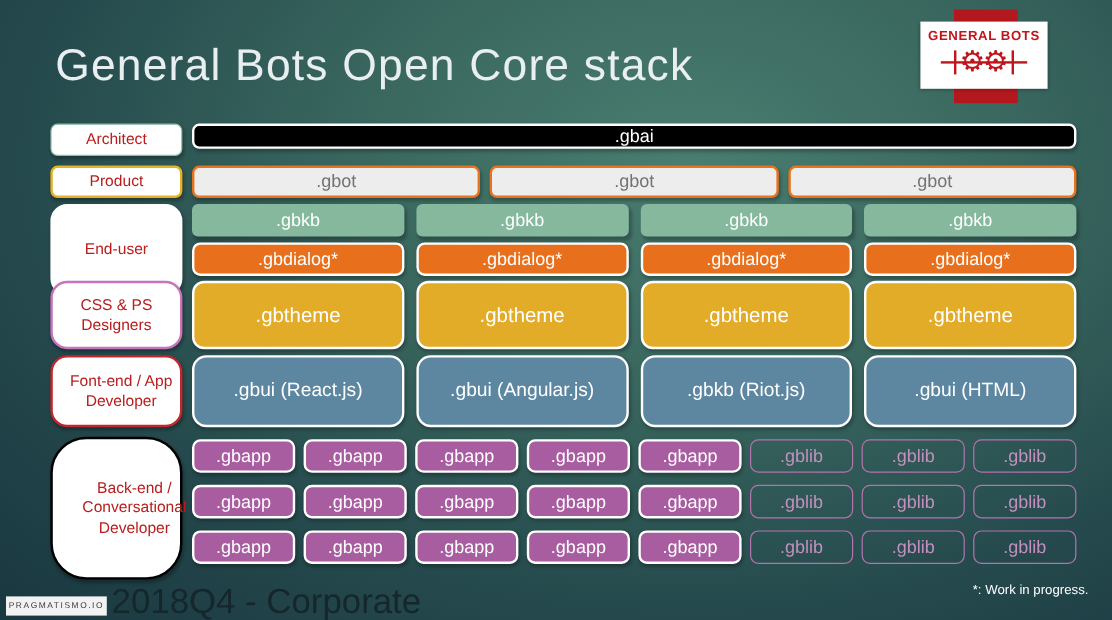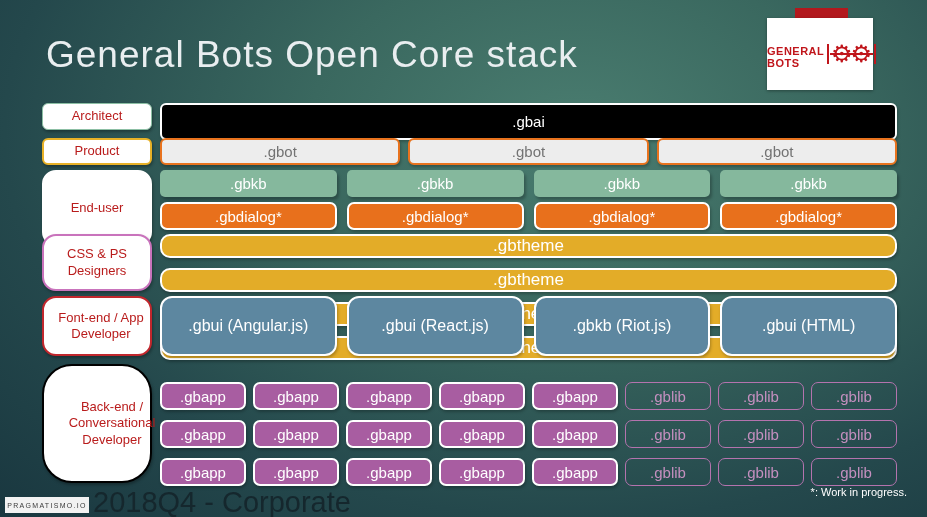--- a/index.html
+++ b/index.html
@@ -9,22 +9,22 @@
     background:
       radial-gradient(ellipse 950px 640px at 62% 26%, #4a7d70 0%, #3a685f 28%, #24484c 60%, #132d38 100%);
   }
   .title{
     position:absolute;left:46px;top:34px;margin:0;
     font-size:37px;font-weight:400;letter-spacing:1px;color:#e9eef0;
   }
   
   .logo-redbar{position:absolute;left:795px;top:8px;width:53px;height:78px;background:#b2181d;}
   .logo-card{
-    position:absolute;left:767px;top:18px;width:106px;height:72px;background:#ffffff;
-    box-shadow:0 1px 3px rgba(0,0,0,.35);display:flex;flex-direction:row;align-items:center;
+    position:absolute;left:767px;top:18px;width:106px;height:56px;background:#ffffff;
+    box-shadow:0 1px 3px rgba(0,0,0,.35);display:flex;flex-direction:column;align-items:center;
   }
   .logo-word{font-size:11px;font-weight:bold;letter-spacing:.5px;color:#c0151b;margin-top:6px;}
   .logo-gears{position:relative;display:flex;align-items:center;justify-content:center;height:32px;width:84px;}
   .logo-gears::before{content:"";position:absolute;left:6px;right:6px;top:15px;height:2px;background:#c0151b;}
   .lg-bar{width:2px;height:20px;background:#c0151b;margin:0 3px;position:relative;z-index:1;}
   .lg-gear{font-size:24px;line-height:24px;color:#c0151b;position:relative;z-index:1;margin:0 -1px;}
   
   .role{
     position:absolute;left:42px;width:110px;background:#ffffff;color:#b91c1c;
     display:flex;align-items:center;justify-content:center;text-align:center;
@@ -36,33 +36,33 @@
   .role-enduser{top:170px;height:76px;border:2px solid #ffffff;border-radius:14px;}
   .role-css{top:234px;height:57px;border:2px solid #c973bc;border-radius:14px;}
   .role-frontend{top:296px;height:60px;border:2px solid #c1272d;border-radius:14px;padding-left:14px;}
   .role-backend{top:364px;height:119px;border:2px solid #000000;border-radius:30px;padding-left:36px;}
   
   .row{position:absolute;left:160px;width:737px;display:flex;}
   .bx{
     display:flex;align-items:center;justify-content:center;box-sizing:border-box;
     color:#fff;font-size:15px;box-shadow:1px 2px 3px rgba(0,0,0,.25);
   }
-  .row-gbai{top:103px;height:37px;justify-content:center;}
+  .row-gbai{top:103px;height:21px;justify-content:center;}
   .gbai{flex:1;background:#000;border:2px solid #fff;border-radius:6px;}
   .row-gbot{top:138px;height:27px;gap:8px;}
   .gbot{flex:1;background:#ededed;border:2px solid #e8731e;border-radius:6px;color:#737373;}
   .row-gbkb{top:170px;height:27px;gap:10px;}
   .gbkb{flex:1;background:#85b89d;border-radius:5px;box-shadow:2px 3px 3px rgba(0,0,0,.25);}
   .row-gbdialog{top:202px;height:28px;gap:10px;}
   .gbdialog{flex:1;background:#e8701c;border:2px solid #fff;border-radius:7px;}
-  .row-gbtheme{top:234px;height:57px;gap:10px;flex-direction:column;}
+  .row-gbtheme{top:234px;height:57px;gap:10px;}
   .gbtheme{flex:1;background:#e3ac28;border:2px solid #fff;border-radius:10px;font-size:17px;}
   .row-gbui{top:296px;height:60px;gap:10px;}
   .gbui{flex:1;background:#5d87a0;border:2px solid #fff;border-radius:12px;font-size:16px;}
-  .row-gbapp{height:28px;gap:7px;margin-top:16px;}
+  .row-gbapp{height:28px;gap:7px;}
   .row-gbapp1{top:366px;} .row-gbapp2{top:404px;} .row-gbapp3{top:442px;}
   .gbapp{width:86px;background:#a85da1;border:2px solid #fff;border-radius:7px;}
   .gblib{flex:1;background:transparent;border:1px solid #b473ae;border-radius:7px;color:#c48fbf;box-shadow:none;}
   
   .brandbox{
     position:absolute;left:5px;top:497px;width:84px;height:16px;background:#f2f2f2;
     display:flex;align-items:center;justify-content:center;
     font-size:7px;letter-spacing:1.3px;color:#3a3a3a;
   }
   .edition{position:absolute;left:93px;top:486px;font-size:29px;color:#15272d;}
@@ -120,22 +120,22 @@
   </div>
 
   <div class="row row-gbtheme">
     <div class="bx gbtheme">.gbtheme</div>
     <div class="bx gbtheme">.gbtheme</div>
     <div class="bx gbtheme">.gbtheme</div>
     <div class="bx gbtheme">.gbtheme</div>
   </div>
 
   <div class="row row-gbui">
+    <div class="bx gbui">.gbui (React.js)</div>
     <div class="bx gbui">.gbui (Angular.js)</div>
-    <div class="bx gbui">.gbui (React.js)</div>
     <div class="bx gbui">.gbkb (Riot.js)</div>
     <div class="bx gbui">.gbui (HTML)</div>
   </div>
 
   <div class="row row-gbapp row-gbapp1">
     <div class="bx gbapp">.gbapp</div>
     <div class="bx gbapp">.gbapp</div>
     <div class="bx gbapp">.gbapp</div>
     <div class="bx gbapp">.gbapp</div>
     <div class="bx gbapp">.gbapp</div>

